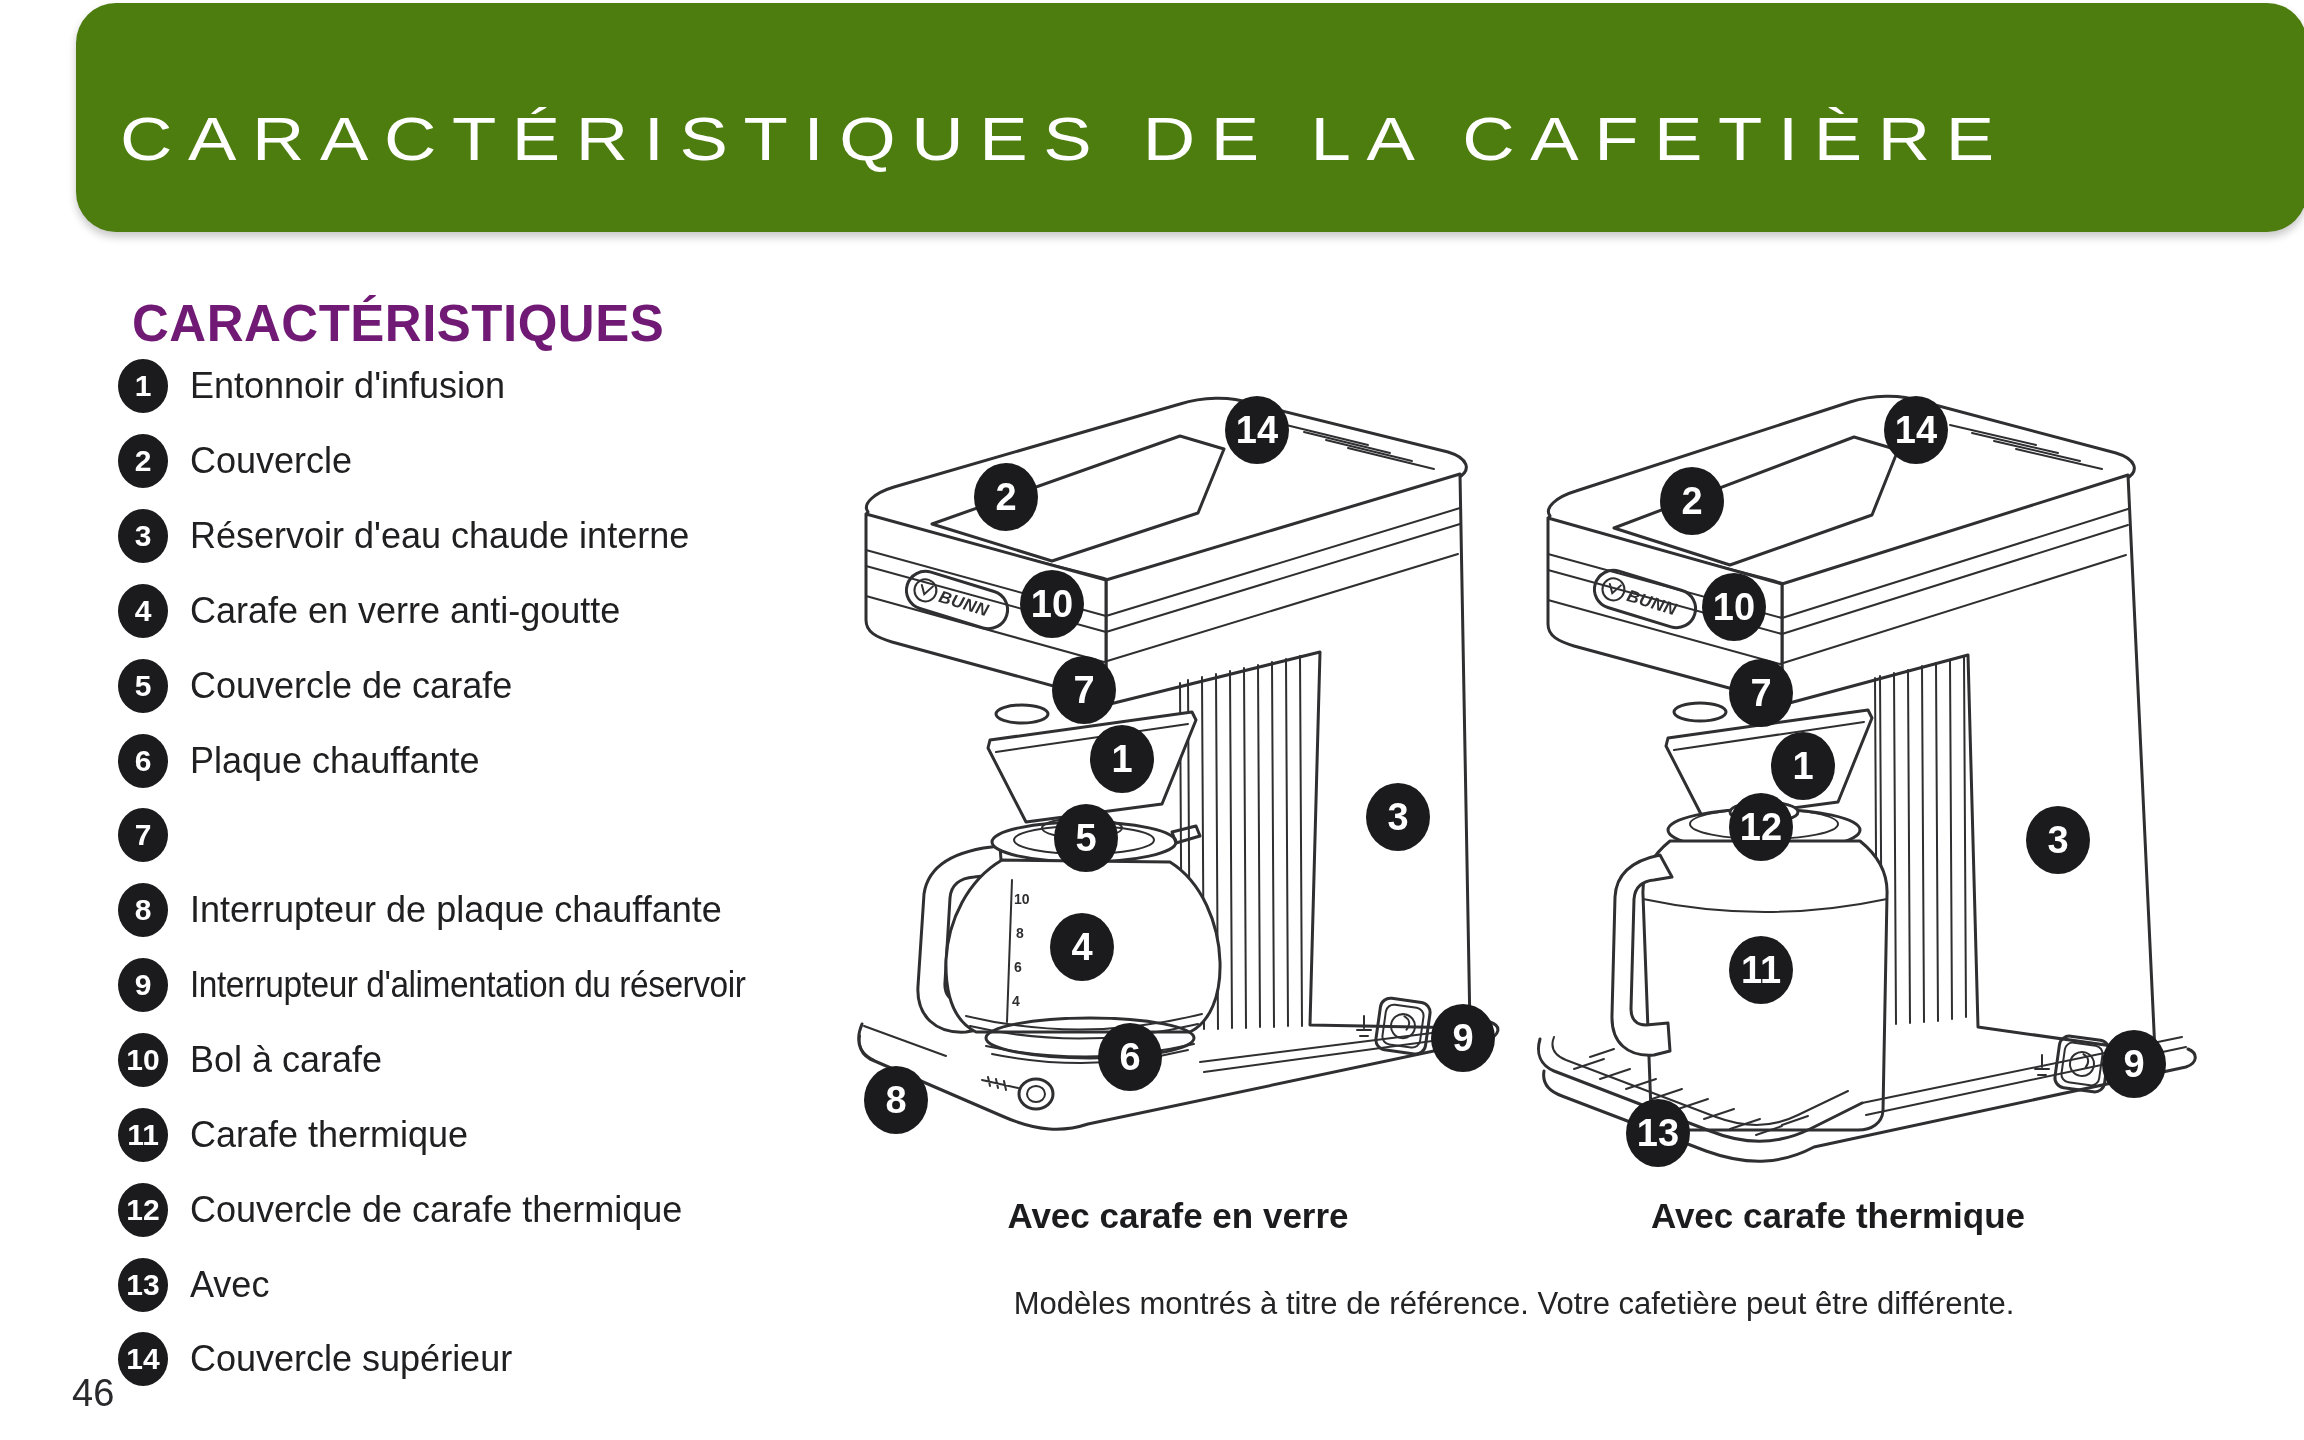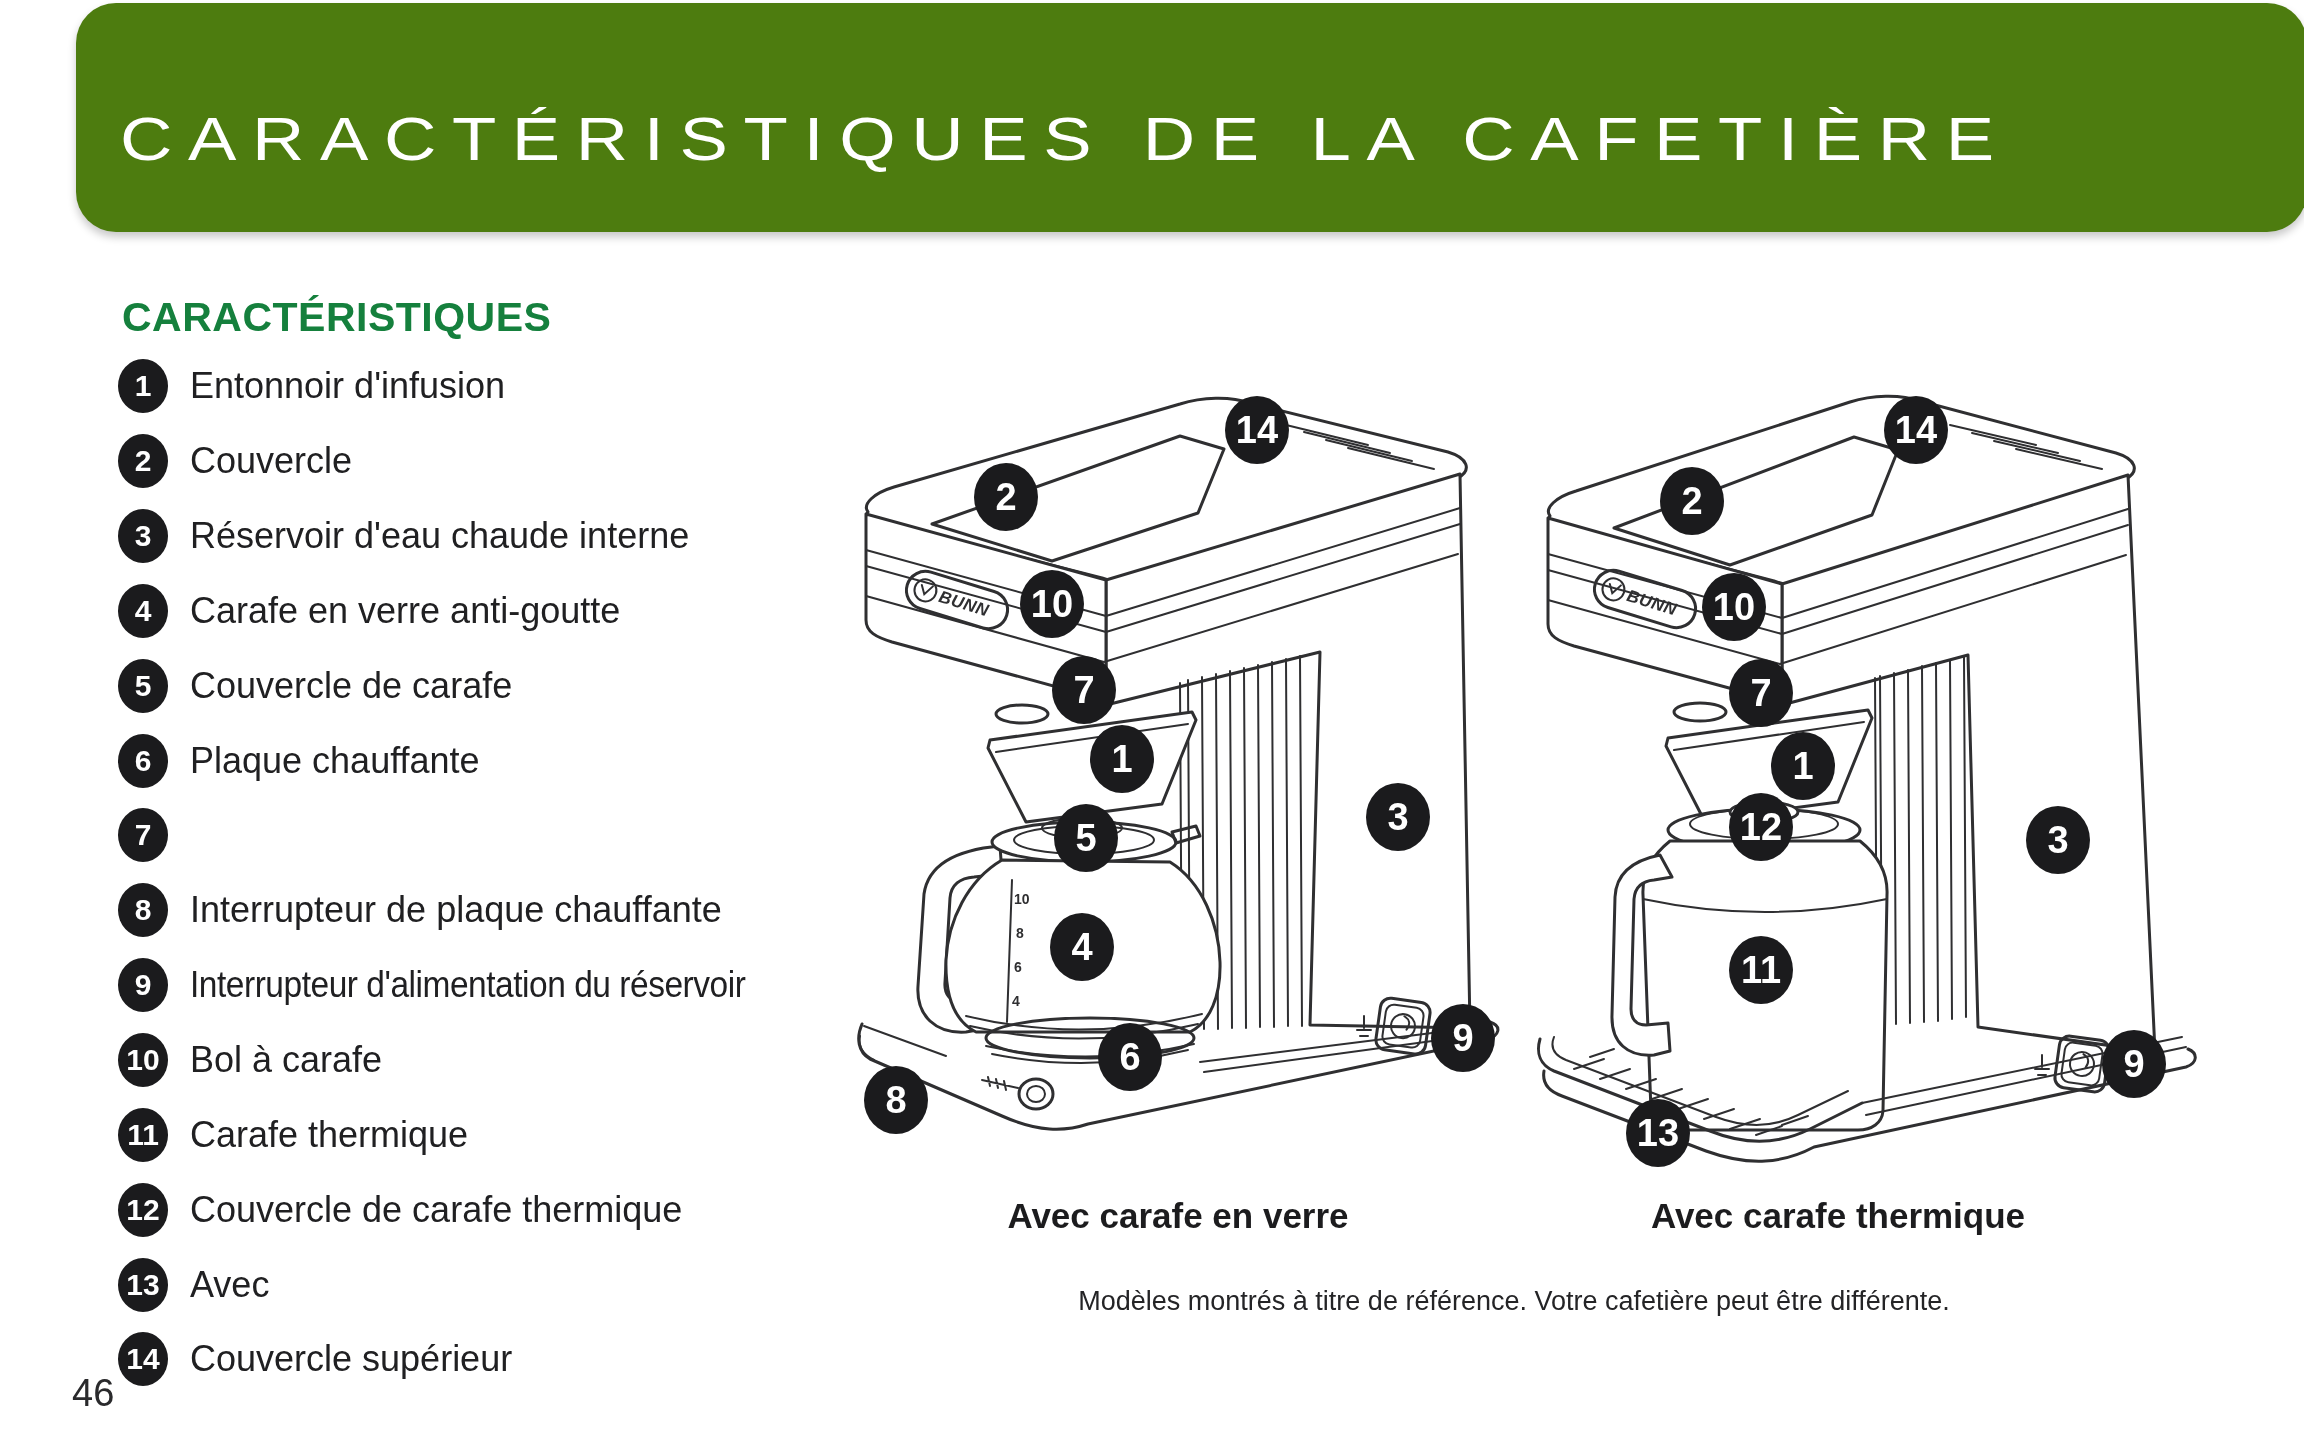--- a/index.html
+++ b/index.html
@@ -7,22 +7,22 @@
         font-family:"Liberation Sans",sans-serif;color:#1f1f21;}
 
   
   .banner{position:absolute;left:76px;top:3px;width:2231px;height:229px;
           background:#4d7c0f;border-radius:40px;box-shadow:0 5px 9px rgba(0,0,0,.22);}
   .banner-title{position:absolute;left:44px;top:100px;font-size:62px;font-weight:400;
           color:#ffffff;letter-spacing:0.215em;white-space:nowrap;
           transform:scaleX(1.17);transform-origin:left center;}
 
   
-  .features-heading{position:absolute;left:122px;top:294px;font-size:41px;font-weight:bold;
-          color:#15803d;letter-spacing:0.5px;}
+  .features-heading{position:absolute;left:132px;top:294px;font-size:51px;font-weight:bold;
+          color:#701a75;letter-spacing:0.5px;}
   .features-list{position:absolute;left:118px;top:349px;display:flex;flex-direction:column;}
   .feature-row{height:74.85px;display:flex;align-items:center;gap:22px;}
   .l-badge{flex:0 0 auto;width:50px;height:54px;border-radius:50%;background:#1b1b1d;
           color:#fff;font-size:30px;font-weight:bold;display:flex;align-items:center;
           justify-content:center;}
   .feature-label{font-size:36px;color:#202022;white-space:nowrap;}
   .feature-label.condensed{transform:scaleX(0.93);transform-origin:left center;letter-spacing:-0.5px;}
 
   .page-number{position:absolute;left:72px;top:1372px;font-size:38px;color:#2a2a2c;}
 
@@ -32,21 +32,21 @@
   .diagram-glass{left:850px;top:380px;width:660px;height:810px;}
   .diagram-thermal{left:1530px;top:375px;width:690px;height:815px;}
   .m-badge{position:absolute;width:64px;height:68px;border-radius:50%;background:#1b1b1d;
           color:#fff;font-size:38px;font-weight:bold;display:flex;align-items:center;
           justify-content:center;transform:translate(-50%,-50%);}
   .caption{position:absolute;transform:translateX(-50%);font-size:35px;font-weight:bold;
           color:#1c1c1e;white-space:nowrap;}
   .caption-glass{left:1146px;top:1196px;margin-left:32px;}
   .caption-thermal{left:1838px;top:1196px;}
   .model-note{position:absolute;left:1514px;top:1286px;transform:translateX(-50%);
-          font-size:27px;color:#242426;white-space:nowrap;}
+          font-size:31px;color:#242426;white-space:nowrap;}
 
   .svg-line{stroke:#2f2f31;stroke-width:3;fill:none;stroke-linejoin:round;stroke-linecap:round;}
   .svg-fill{stroke:#2f2f31;stroke-width:3;fill:#ffffff;stroke-linejoin:round;stroke-linecap:round;}
   .svg-thin{stroke:#2f2f31;stroke-width:2;fill:none;stroke-linecap:round;}
   .logo-text{font-family:"Liberation Sans",sans-serif;font-size:17px;font-weight:bold;
           font-style:italic;fill:#2f2f31;letter-spacing:0.5px;}
   .scale-text{font-family:"Liberation Sans",sans-serif;font-size:14px;font-weight:bold;fill:#2f2f31;}
 </style>
 </head>
 <body>

